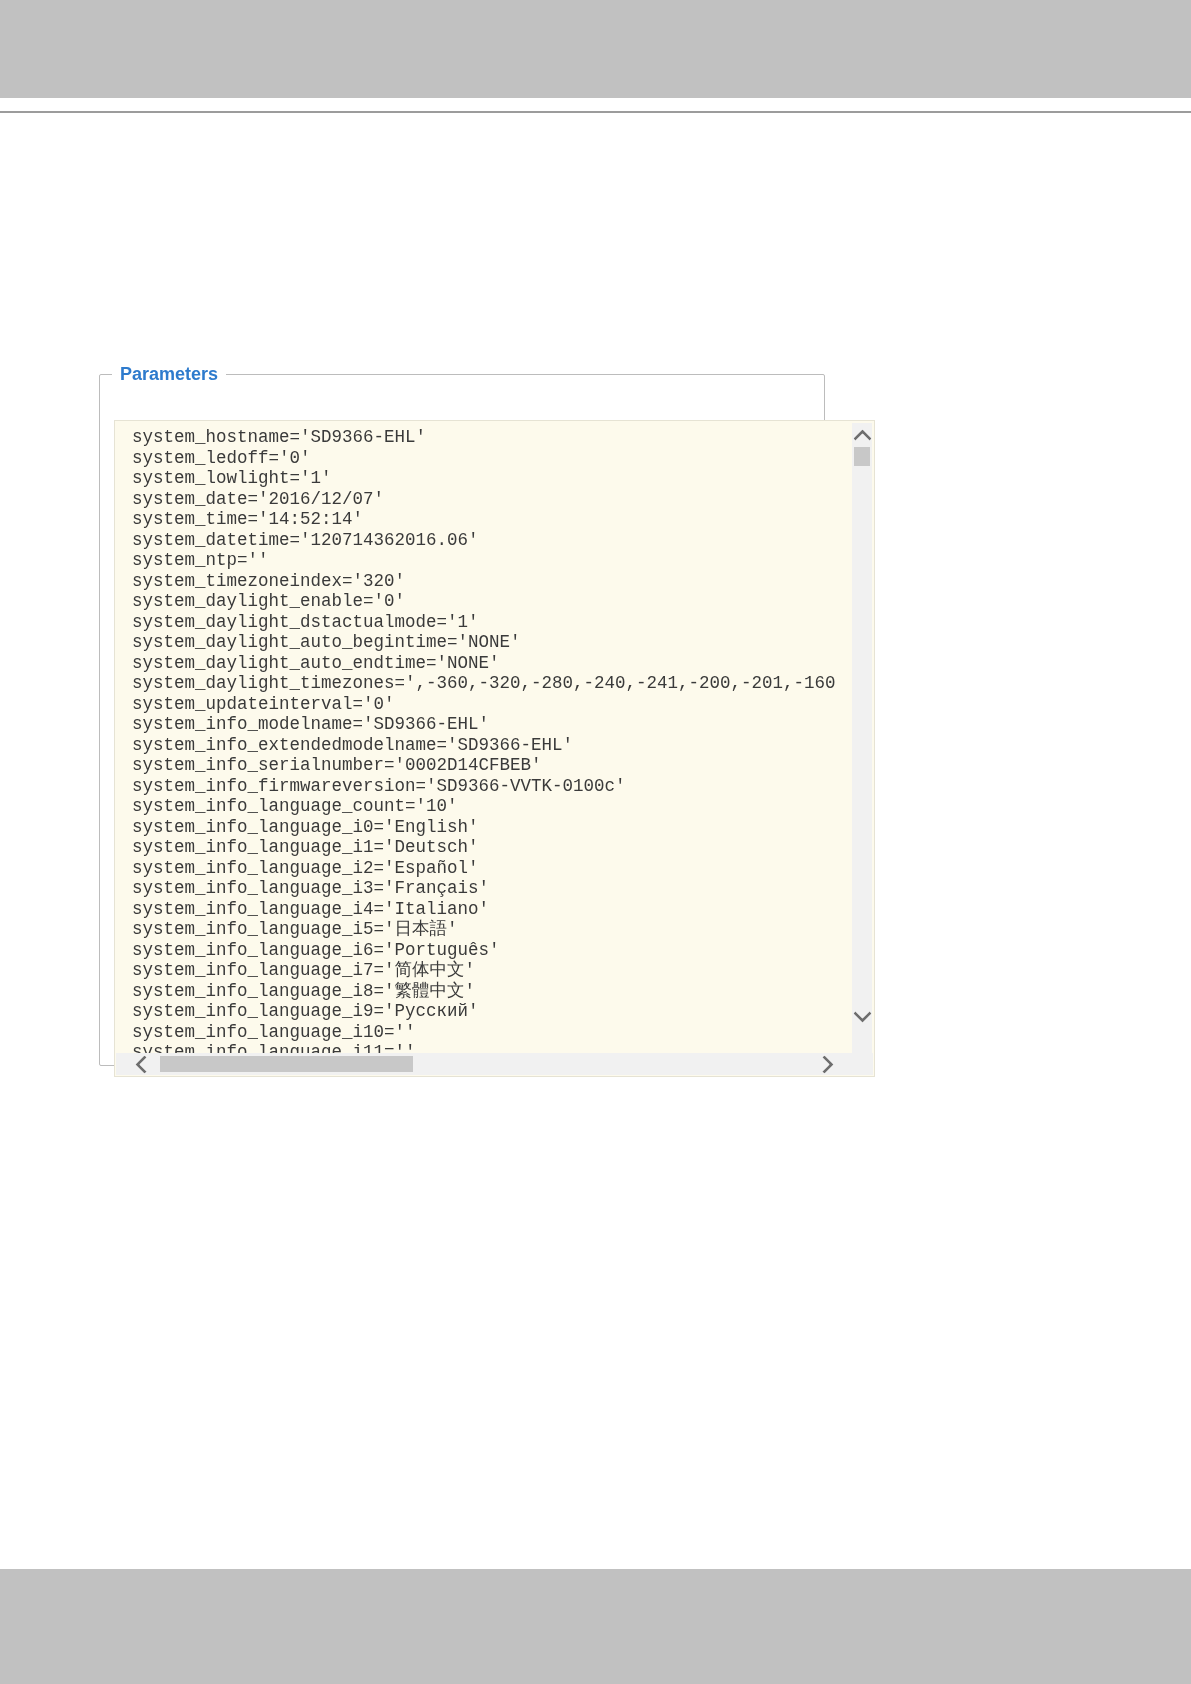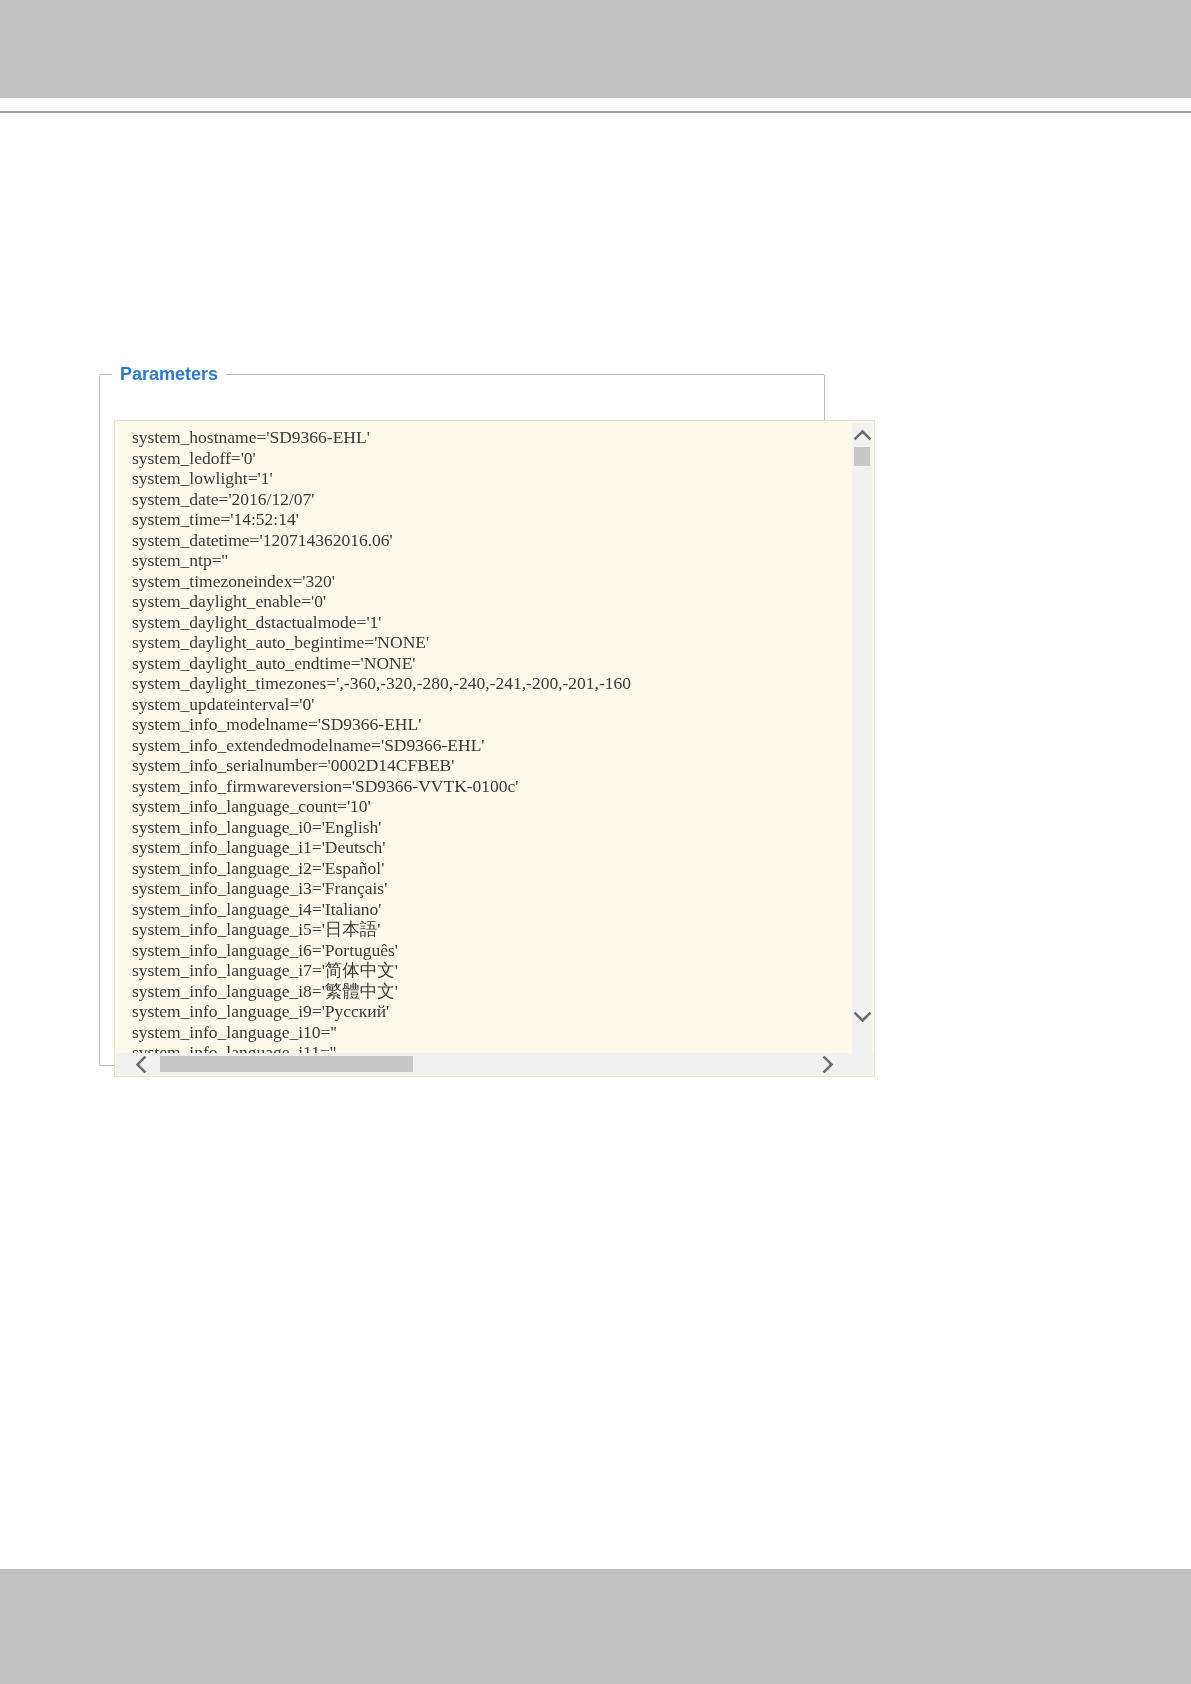--- a/index.html
+++ b/index.html
@@ -23,21 +23,21 @@
   }
   .parambox{
     position:absolute;left:14px;top:35px;width:761px;height:657px;
     box-sizing:border-box;background:#fdfaec;border:1px solid #e6e3d4;
     overflow:hidden;
   }
   .param-content{
     position:absolute;left:0;top:0;right:22px;bottom:22px;
     overflow:hidden;
     padding:6px 0 0 17px;
-    font-family:Liberation Serif, serif;
+    font-family:Liberation Mono, monospace;
     font-size:17.5px;line-height:20.5px;color:#3a3a3a;
     white-space:pre;
   }
   .param-line{white-space:pre;}
 
   .vscroll{
     position:absolute;top:2px;right:2px;width:20px;height:633px;
     background:#f1f1f1;
   }
   .vthumb{

